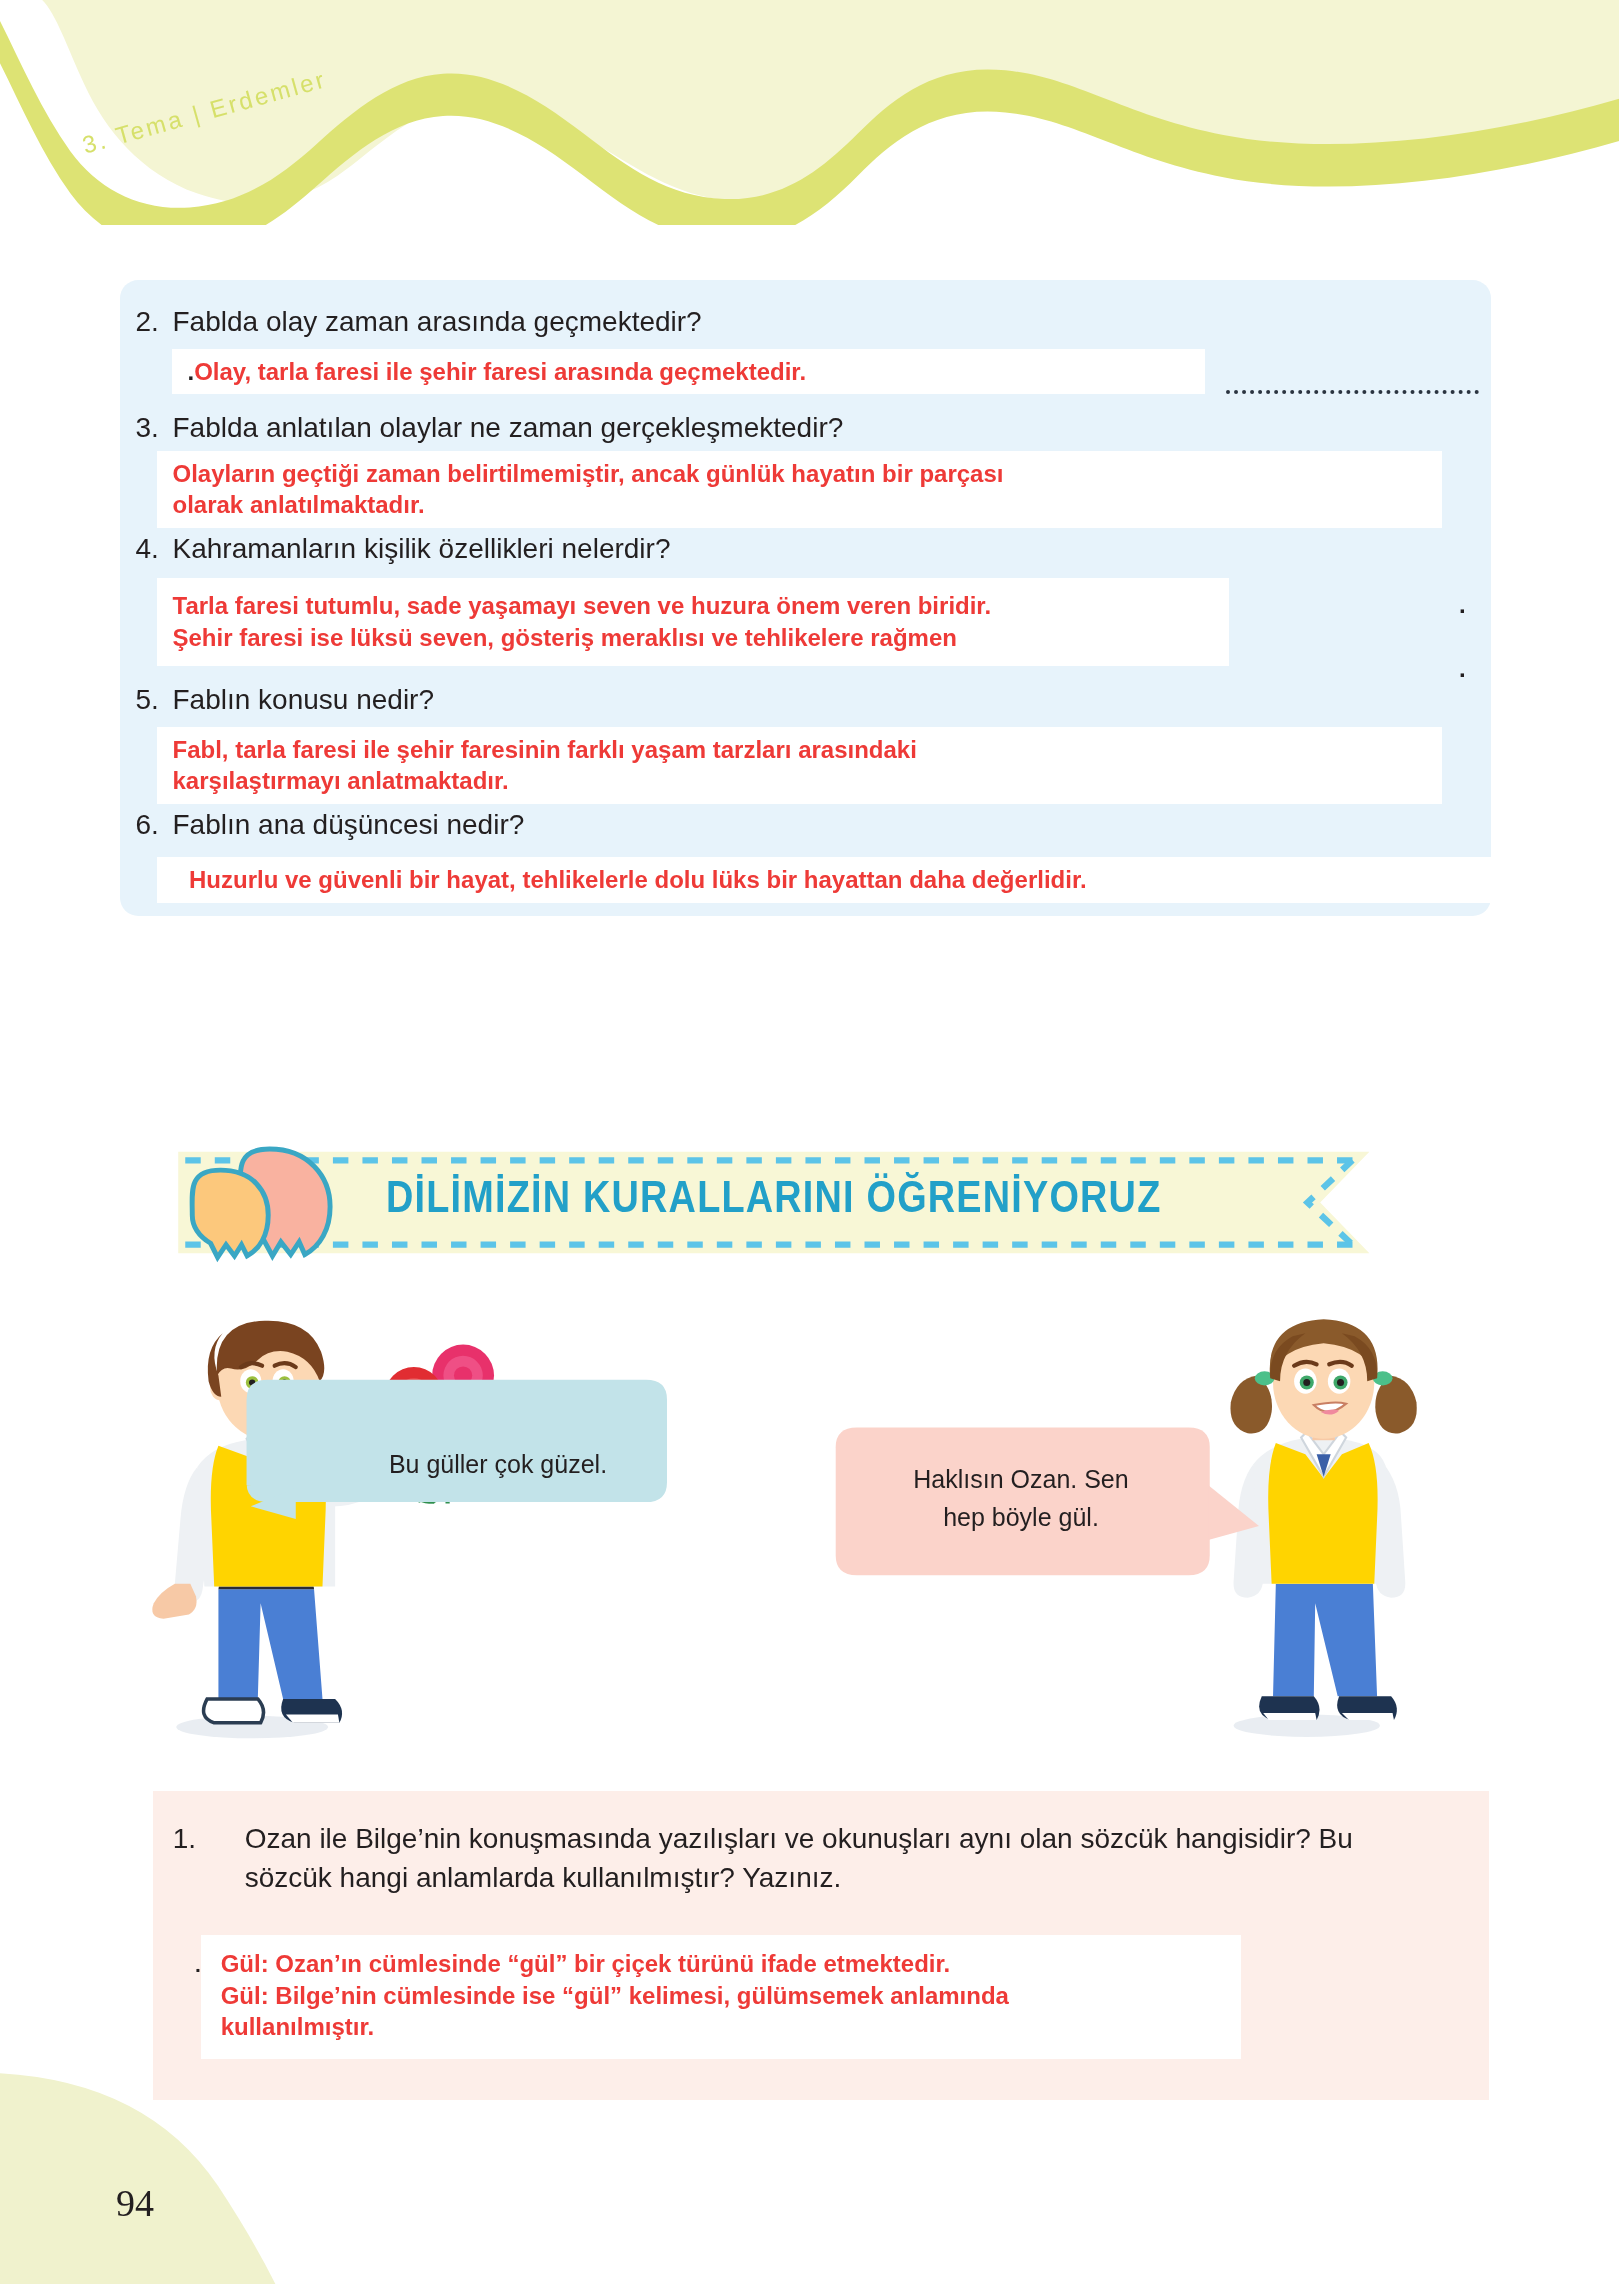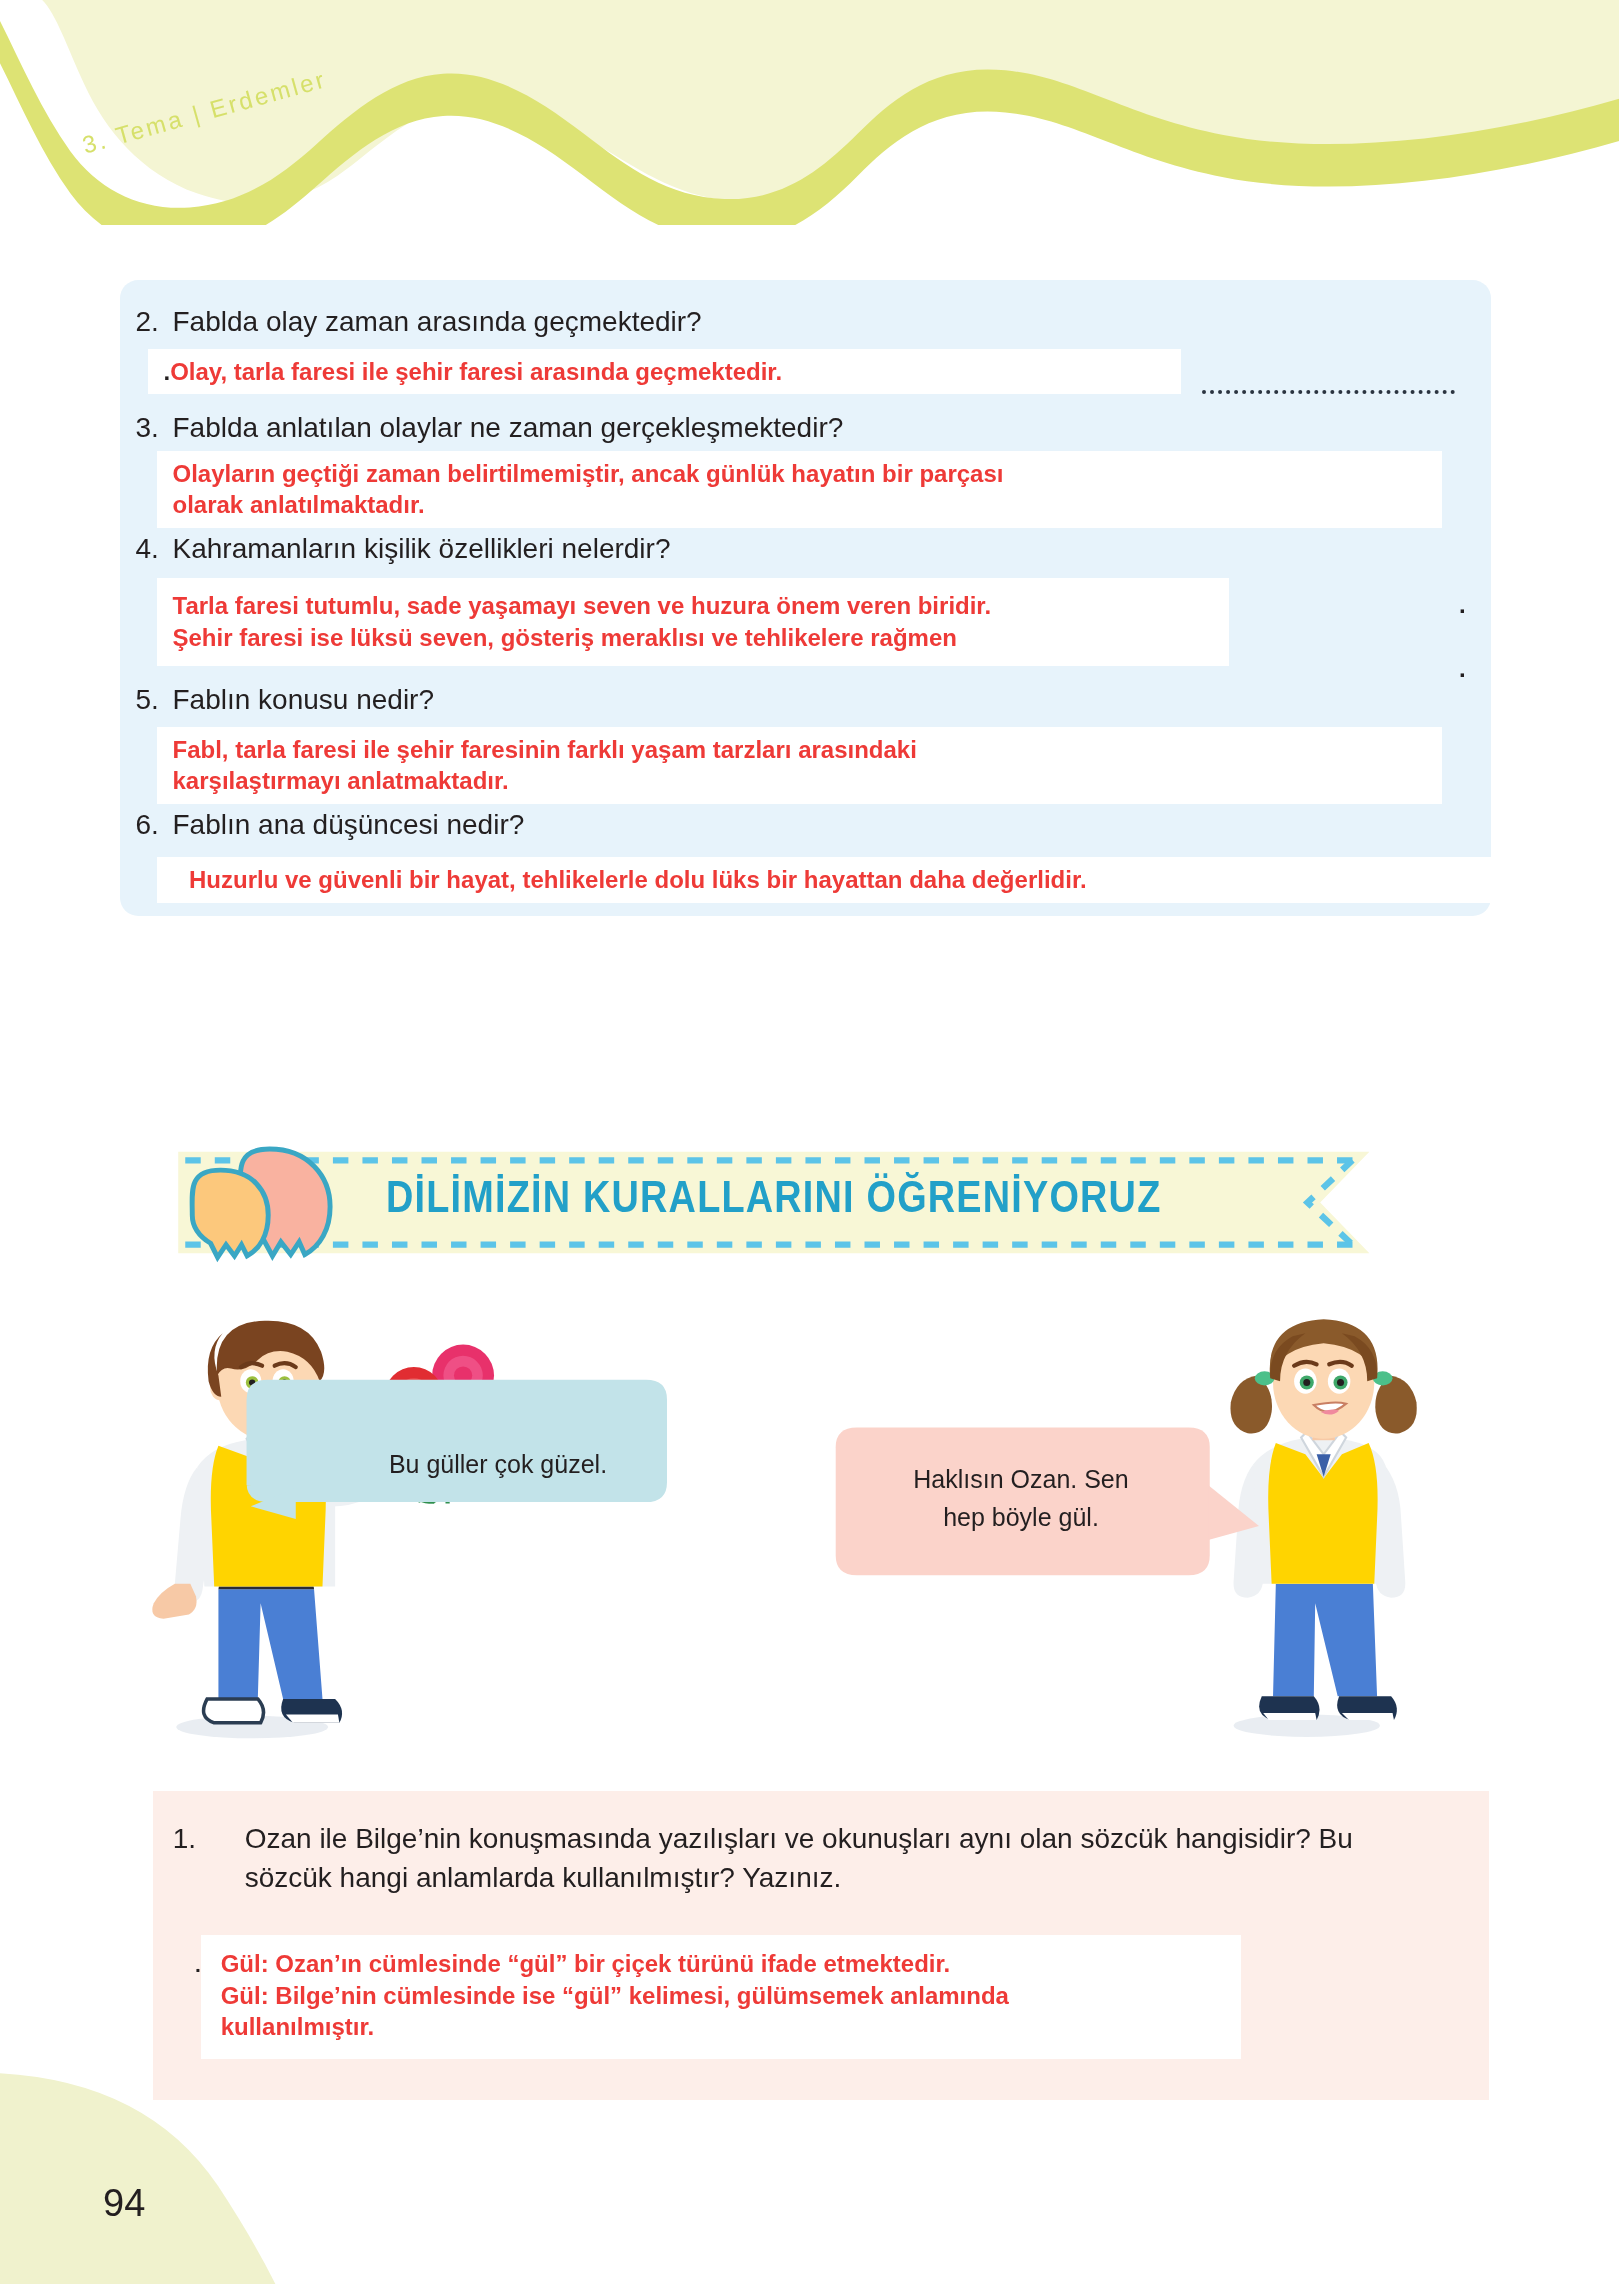--- a/index.html
+++ b/index.html
@@ -26,23 +26,23 @@
     font-family:"Liberation Sans", sans-serif;
     white-space:nowrap;
   }
 
   
   #page-blob {
     position:absolute; left:0; bottom:0; width:281px; height:239px;
     pointer-events:none;
   }
   #page-number {
-    position:absolute; left:103px; bottom:59px;
+    position:absolute; left:116px; bottom:59px;
     font-size:38px; color:#231f20;
-    font-family:Liberation Sans, sans-serif;
+    font-family:Liberation Serif, serif;
   }
 
   
   #question-panel {
     position:absolute;
     left:120px; top:280px;
     width:1371px;
     background:#e7f3fb;
     border-radius:18.3px;
     padding:24px 0 12.7px 0;
@@ -184,21 +184,21 @@
            C200,360 140,330 100,275 C60,220 30,150 0,90 Z" fill="#dde374"></path>
 </svg>
 <div id="tema-label">3. Tema | Erdemler</div>
 
 <div id="question-panel">
 
   <div class="q-line">
     <span class="q-num">2.</span>
     <span class="q-text">Fablda olay zaman arasında geçmektedir?</span>
   </div>
-  <div class="answer-box indent" style="width:1033px; margin-left:28px;">
+  <div class="answer-box indent" style="width:1033px; margin-left:52px;">
     <div class="answer-line"><span class="lead-dot">.</span><span>Olay, tarla faresi ile şehir faresi arasında geçmektedir.</span></div>
     <span class="dotline" style="left:1054px; top:41px; width:253px;"></span>
   </div>
 
   <div class="q-line blk-gap">
     <span class="q-num">3.</span>
     <span class="q-text">Fablda anlatılan olaylar ne zaman gerçekleşmektedir?</span>
   </div>
   <div class="answer-box" style="width:1285px; margin-left:37px; margin-top:5.6px;">
     <div class="answer-line">Olayların geçtiği zaman belirtilmemiştir, ancak günlük hayatın bir parçası</div>

